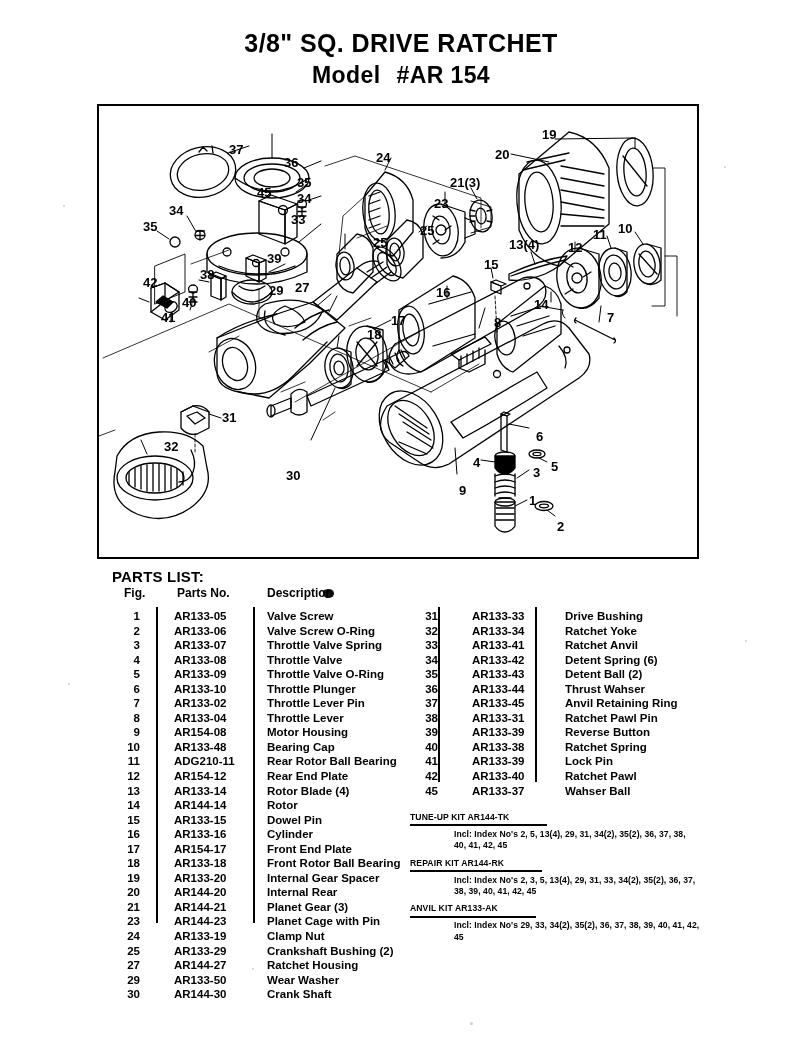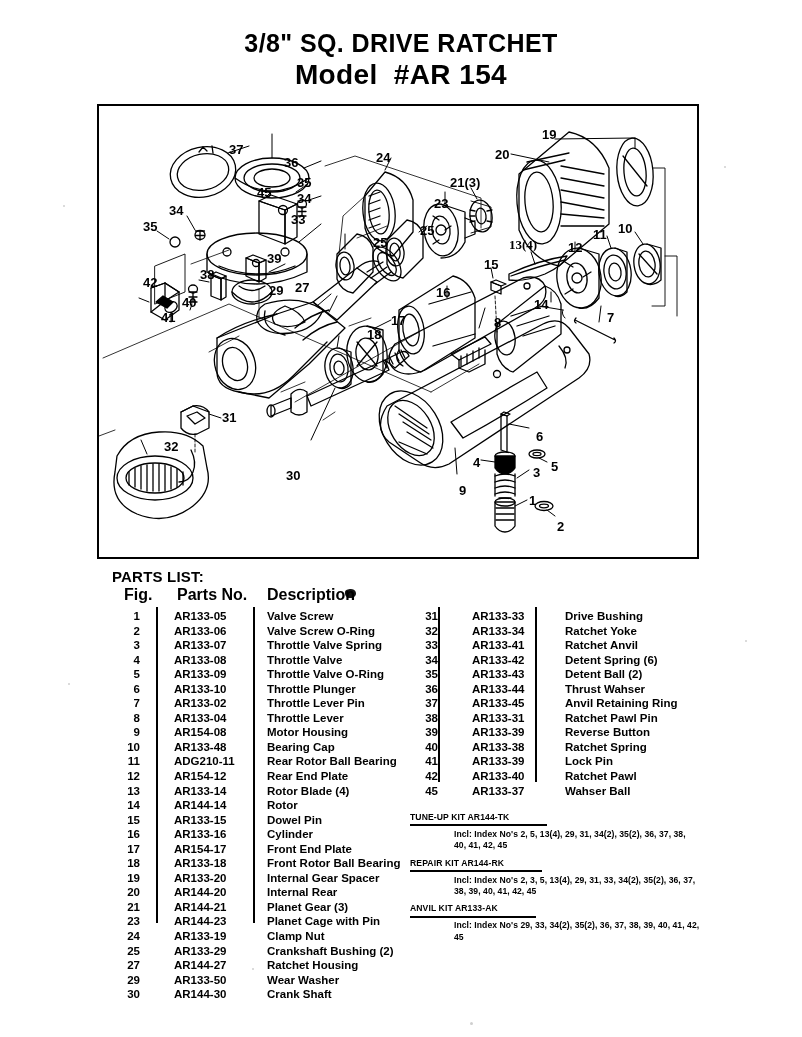--- a/index.html
+++ b/index.html
@@ -24,21 +24,21 @@
     width: 802px;
     text-align: center;
   }
   .title-line1 {
     font-size: 25px;
     font-weight: bold;
     letter-spacing: 0.4px;
     line-height: 30px;
   }
   .title-line2 {
-    font-size: 28px;
+    font-size: 23px;
     font-weight: bold;
     letter-spacing: 0.4px;
     line-height: 30px;
     margin-top: 2px;
   }
   .title-line2 .gap { display:inline-block; width: 16px; }
 
   
   .diagram-frame {
     position: absolute;
@@ -67,21 +67,21 @@
     position: absolute;
     left: 112px;
     top: 568px;
     font-size: 15px;
     font-weight: bold;
     letter-spacing: 0.2px;
   }
   .table-head {
     position: absolute;
     top: 586px;
-    font-size: 16px;
+    font-size: 12px;
     font-weight: bold;
   }
   .th-fig  { left: 124px; }
   .th-part { left: 177px; }
   .th-desc { left: 267px; }
   .th-desc .smudge {
     display:inline-block;
     position:relative;
   }
   .th-desc .smudge::after{
@@ -445,21 +445,21 @@
     <span class="callout" style="left:62px;top:205px;">41</span>
     <span class="callout" style="left:170px;top:178px;">29</span>
     <span class="callout" style="left:196px;top:175px;">27</span>
     <span class="callout" style="left:277px;top:45px;">24</span>
     <span class="callout" style="left:396px;top:42px;">20</span>
     <span class="callout" style="left:443px;top:22px;">19</span>
     <span class="callout" style="left:351px;top:70px;">21(3)</span>
     <span class="callout" style="left:335px;top:91px;">23</span>
     <span class="callout" style="left:321px;top:118px;">25</span>
     <span class="callout" style="left:274px;top:130px;">25</span>
-    <span class="callout" style="left:410px;top:132px;font-family:Liberation Serif, serif;">13(4)</span>
+    <span class="callout" style="left:410px;top:132px;">13(4)</span>
     <span class="callout" style="left:385px;top:152px;">15</span>
     <span class="callout" style="left:469px;top:135px;">12</span>
     <span class="callout" style="left:494px;top:122px;">11</span>
     <span class="callout" style="left:519px;top:116px;">10</span>
     <span class="callout" style="left:435px;top:192px;">14</span>
     <span class="callout" style="left:337px;top:180px;">16</span>
     <span class="callout" style="left:292px;top:208px;">17</span>
     <span class="callout" style="left:268px;top:222px;">18</span>
     <span class="callout" style="left:395px;top:210px;">8</span>
     <span class="callout" style="left:508px;top:205px;">7</span>

